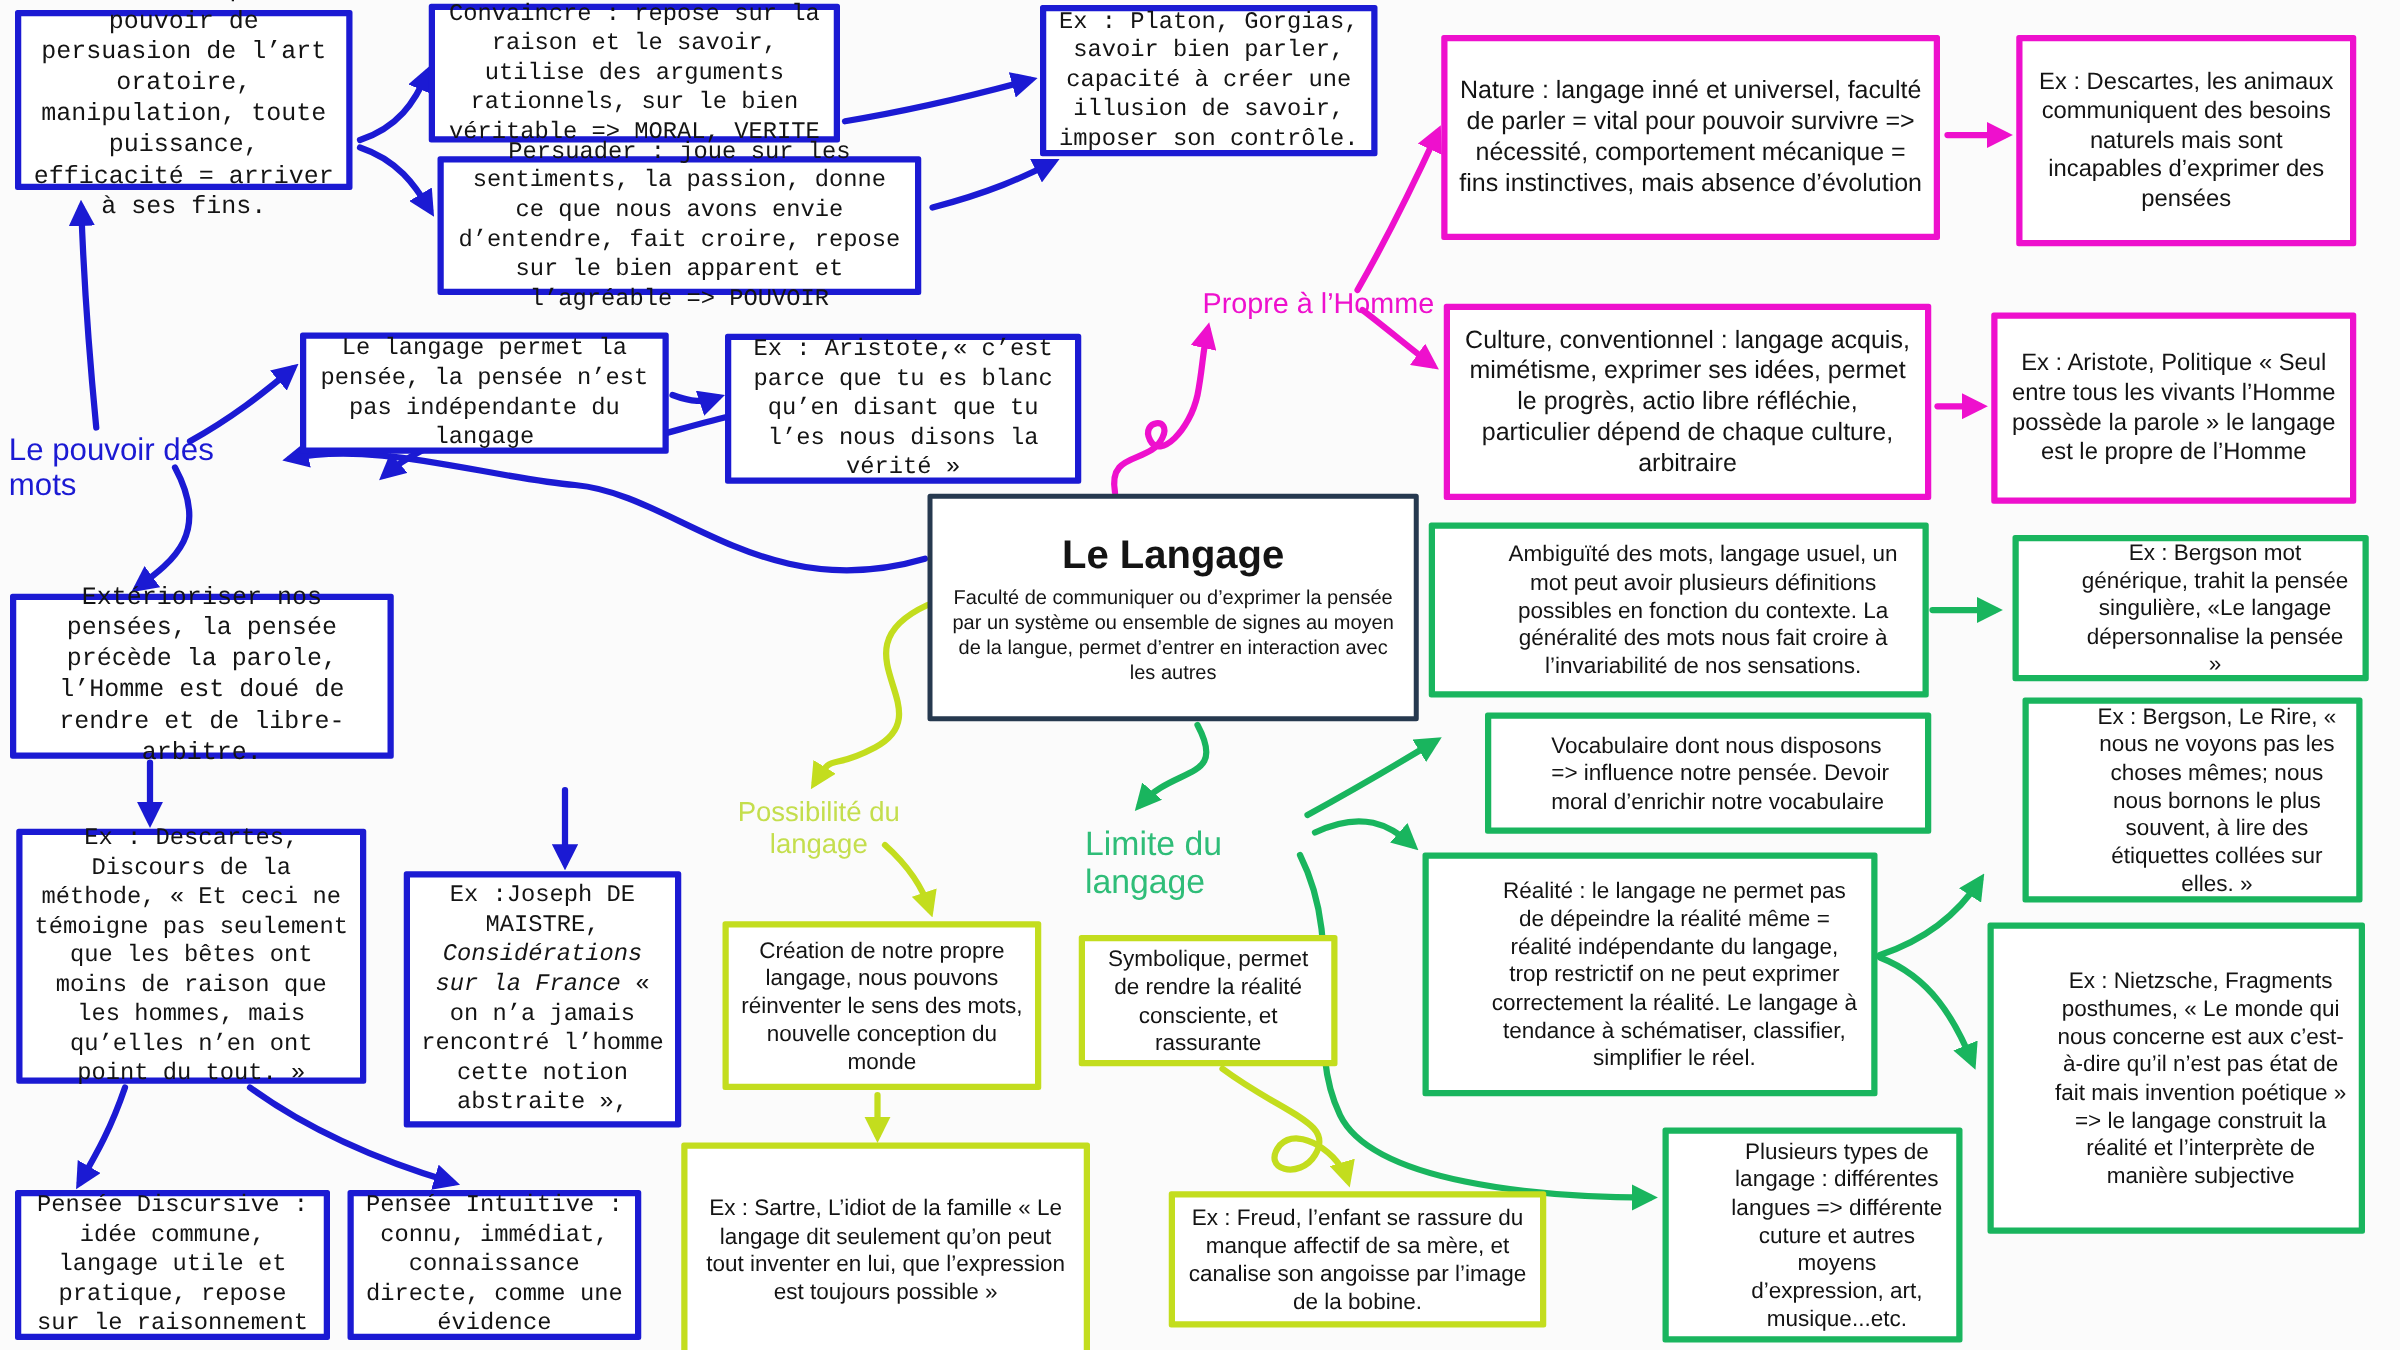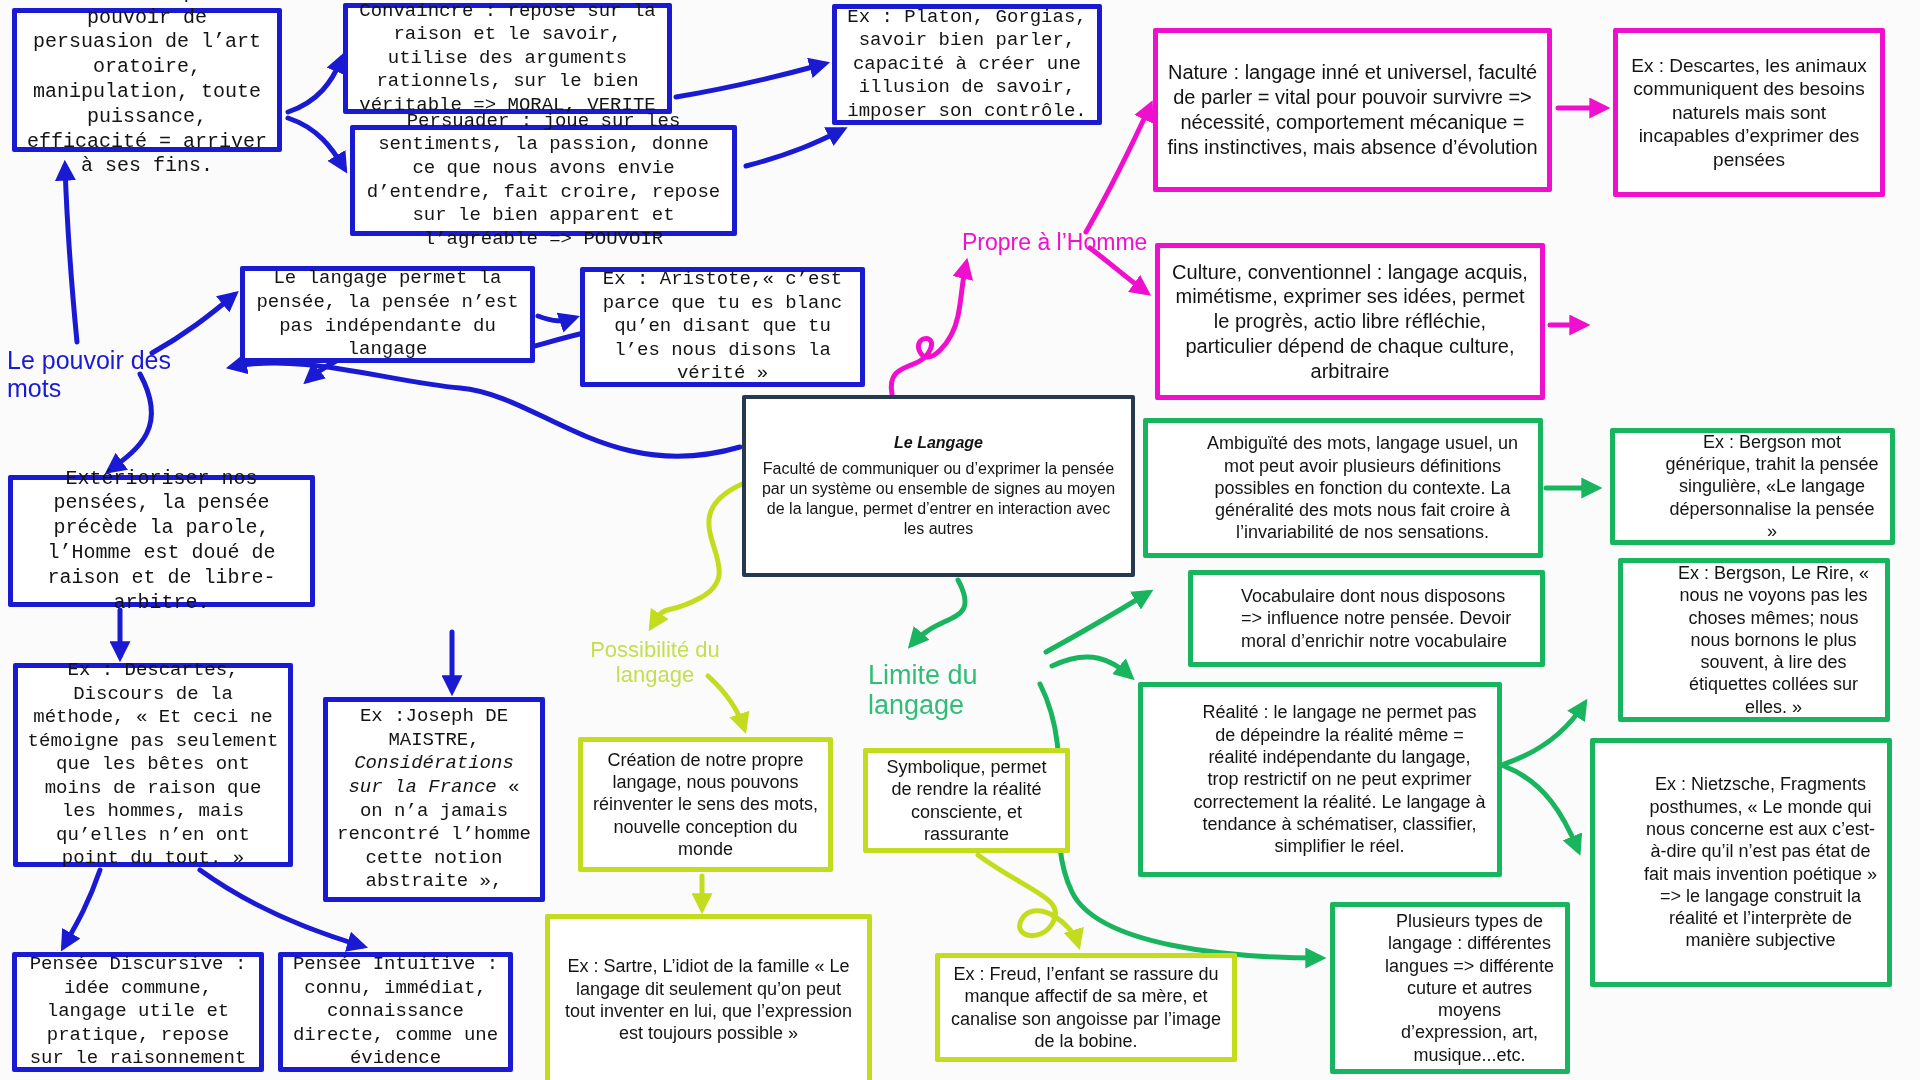--- a/index.html
+++ b/index.html
@@ -21,21 +21,21 @@
   .b{border:5px solid var(--blue);font-family:Liberation Mono, monospace;}
   .p{border:5px solid var(--pink);}
   .g{border:5px solid var(--green);padding-left:48px;}
   .l{border:5px solid var(--lime);}
   .n{border:4px solid var(--navy);}
   .branch-label{position:absolute;line-height:1.12;}
   .lbl-blue{color:var(--blue);}
   .lbl-pink{color:var(--pink);}
   .lbl-lime{color:var(--lime-label);text-align:center;}
   .lbl-green{color:var(--green-label);}
-  .center-title{font-weight:bold;font-size:16px;margin-bottom:6px;font-style:italic;}
+  .center-title{font-weight:bold;font-size:32px;margin-bottom:6px;}
   .center-body{font-size:16px;}
   .it{font-style:italic;}
   .left-text{text-align:left;align-items:flex-start;}
 </style>
 </head>
 <body>
 
 <div id="canvas">
 
   <svg id="wires" viewBox="0 0 1920 1080" fill="none" stroke-linecap="round">
@@ -93,39 +93,40 @@
     </g>
   </svg>
 
   <div class="node b" style="left:12px;top:8px;width:270px;height:144px;font-size:20px">La rhétorique : pouvoir de persuasion de l’art oratoire, manipulation, toute puissance, efficacité = arriver à ses fins.</div>
   <div class="node b" style="left:343px;top:3px;width:329px;height:111px;font-size:19px">Convaincre : repose sur la raison et le savoir, utilise des arguments rationnels, sur le bien véritable =&gt; MORAL, VERITE</div>
   <div class="node b" style="left:350px;top:125px;width:387px;height:111px;font-size:19px">Persuader : joue sur les sentiments, la passion, donne ce que nous avons envie d’entendre, fait croire, repose sur le bien apparent et l’agréable =&gt; POUVOIR</div>
   <div class="node b" style="left:832px;top:4px;width:270px;height:121px;font-size:19px">Ex : Platon, Gorgias, savoir bien parler, capacité à créer une illusion de savoir, imposer son contrôle.</div>
   <div class="branch-label lbl-blue" style="left:7px;top:346px;width:210px;font-size:25px">Le pouvoir des mots</div>
   <div class="node b" style="left:240px;top:266px;width:295px;height:97px;font-size:19px">Le langage permet la pensée, la pensée n’est pas indépendante du langage</div>
   <div class="node b" style="left:580px;top:267px;width:285px;height:120px;font-size:19px">Ex : Aristote,« c’est parce que tu es blanc qu’en disant que tu l’es nous disons la vérité »</div>
-  <div class="node b" style="left:8px;top:475px;width:307px;height:132px;font-size:20px">Extérioriser nos pensées, la pensée précède la parole, l’Homme est doué de raison et de libre-arbitre.</div>
+  <div class="node b" style="left:8px;top:475px;width:307px;height:132px;font-size:20px">Extérioriser nos pensées, la pensée précède la parole, l’Homme est doué de rendre et de libre-arbitre.</div>
   <div class="node b" style="left:13px;top:663px;width:280px;height:204px;font-size:19px">Ex : Descartes, Discours de la méthode, « Et ceci ne témoigne pas seulement que les bêtes  ont moins de raison que les hommes, mais qu’elles n’en ont point du tout. »</div>
   <div class="node b" style="left:323px;top:697px;width:222px;height:205px;font-size:19px">
     <span>
       <span>Ex :Joseph DE MAISTRE, </span><span class="it">Considérations sur la France</span><span> « on n’a jamais rencontré l’homme cette notion abstraite »,</span>
     </span>
   </div>
   <div class="node b" style="left:12px;top:952px;width:252px;height:120px;font-size:19px">Pensée Discursive : idée commune, langage utile et pratique, repose sur le raisonnement</div>
   <div class="node b" style="left:278px;top:952px;width:235px;height:120px;font-size:19px">Pensée Intuitive : connu, immédiat, connaissance directe, comme une évidence</div>
 
   <div class="node n" style="left:742px;top:395px;width:393px;height:182px">
     <div class="center-title">Le Langage</div>
     <div class="center-body">Faculté de communiquer ou d’exprimer la pensée par un système ou ensemble de signes au moyen de la langue, permet d’entrer en interaction avec les autres</div>
   </div>
 
   <div class="branch-label lbl-pink" style="left:962px;top:230px;width:200px;font-size:23px">Propre à l’Homme</div>
   <div class="node p" style="left:1153px;top:28px;width:399px;height:164px;font-size:20px">Nature : langage inné et universel, faculté de parler = vital pour pouvoir survivre =&gt; nécessité, comportement mécanique = fins instinctives, mais absence d’évolution</div>
   <div class="node p" style="left:1613px;top:28px;width:272px;height:169px;font-size:19px">Ex : Descartes, les animaux communiquent des besoins naturels mais sont incapables d’exprimer des pensées</div>
   <div class="node p" style="left:1155px;top:243px;width:390px;height:157px;font-size:20px">Culture, conventionnel : langage acquis, mimétisme, exprimer ses idées, permet le progrès, actio libre réfléchie, particulier dépend de chaque culture, arbitraire</div>
+  <div class="node p" style="left:1593px;top:250px;width:292px;height:153px;font-size:19px">Ex : Aristote, Politique « Seul entre tous les vivants l’Homme possède la parole » le langage est le propre de l’Homme</div>
 
   <div class="branch-label lbl-lime" style="left:580px;top:638px;width:150px;font-size:22px">Possibilité du langage</div>
   <div class="node l" style="left:578px;top:737px;width:255px;height:135px;font-size:18px">Création de notre propre langage, nous pouvons réinventer le sens des mots, nouvelle conception du monde</div>
   <div class="node l" style="left:545px;top:914px;width:327px;height:172px;font-size:18px">Ex : Sartre, L’idiot de la famille « Le langage dit seulement qu’on peut tout inventer en lui, que l’expression est toujours possible »</div>
   <div class="node l" style="left:863px;top:748px;width:207px;height:105px;font-size:18px">Symbolique, permet de  rendre la réalité consciente, et rassurante</div>
   <div class="node l" style="left:935px;top:953px;width:302px;height:109px;font-size:18px">Ex : Freud, l’enfant se rassure du manque affectif de sa mère, et canalise son angoisse par l’image de la bobine.</div>
 
   <div class="branch-label lbl-green" style="left:868px;top:660px;width:190px;font-size:27px">Limite du langage</div>
   <div class="node g" style="left:1143px;top:418px;width:400px;height:140px;font-size:18px">Ambiguïté des mots, langage usuel, un mot peut avoir plusieurs définitions possibles en fonction du contexte.  La généralité des mots nous fait croire à l’invariabilité de nos sensations.</div>
   <div class="node g" style="left:1610px;top:428px;width:285px;height:117px;font-size:18px">Ex : Bergson mot générique, trahit la pensée singulière, «Le langage dépersonnalise la pensée »</div>

